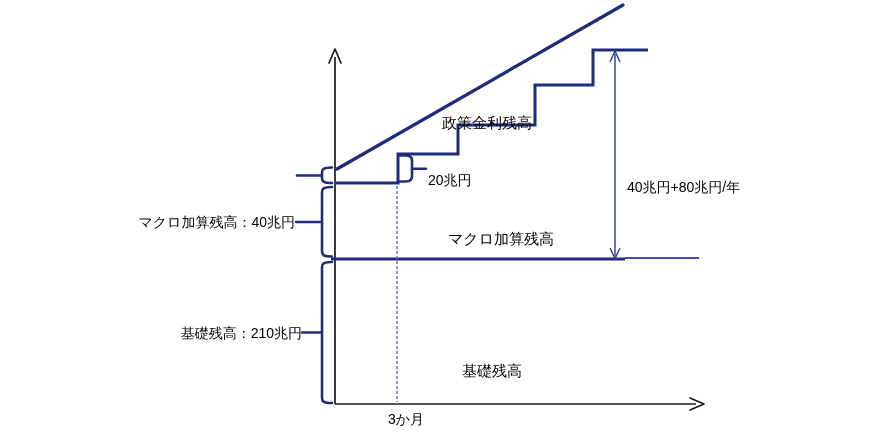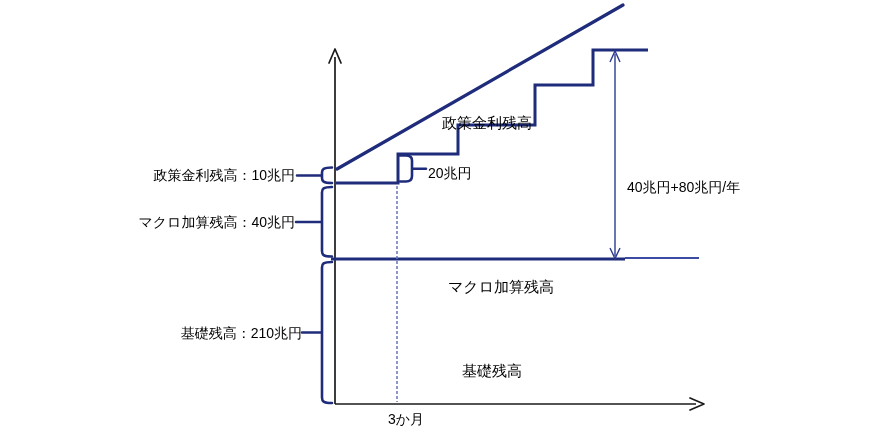--- a/index.html
+++ b/index.html
@@ -47,25 +47,24 @@
 
     <path d="M399,155.5 L406,155.5 C410.5,155.5 412,157.5 412,160.5 L412,176 C412,179.5 410.5,181.5 406,181.5 L400,181.5 M412,168.8 L426,168.8" fill="none" stroke-width="2.6" stroke-linecap="round" stroke="#1F2C7B"></path>
 
     <path d="M615,54 L615,256" fill="none" stroke-width="1.4" stroke="#2B3A8F"></path>
     <path d="M610,62 L615,51 L620,62" fill="none" stroke-width="1.4" stroke="#2B3A8F"></path>
     <path d="M610,248 L615,258.5 L620,248" fill="none" stroke-width="1.4" stroke="#2B3A8F"></path>
 
     <path d="M397,186 L397,402" fill="none" stroke-width="1.5" stroke-dasharray="3 2" stroke="#6674B8"></path>
   </svg>
 
-  <div class="label right" style="left:130px;top:167px;width:165px;">政策金利残高：10兆円</div>
   <div class="label right" style="left:130px;top:214px;width:165px;">マクロ加算残高：40兆円</div>
   <div class="label right" style="left:137px;top:325px;width:165px;">基礎残高：210兆円</div>
 
   <div class="label mid" style="left:442px;top:103px;margin-top:12px;">政策金利残高</div>
-  <div class="label mid" style="left:448px;top:231px;margin-top:48px;">マクロ加算残高</div>
+  <div class="label mid" style="left:448px;top:231px;">マクロ加算残高</div>
   <div class="label mid" style="left:462px;top:323px;margin-top:40px;">基礎残高</div>
 
-  <div class="label" style="left:428px;top:165px;">20兆円</div>
+  <div class="label" style="left:428px;top:172px;">20兆円</div>
   <div class="label" style="left:627px;top:179px;">40兆円+80兆円/年</div>
   <div class="label" style="left:388px;top:411px;">3か月</div>
 
 </div>
 
 </body></html>

